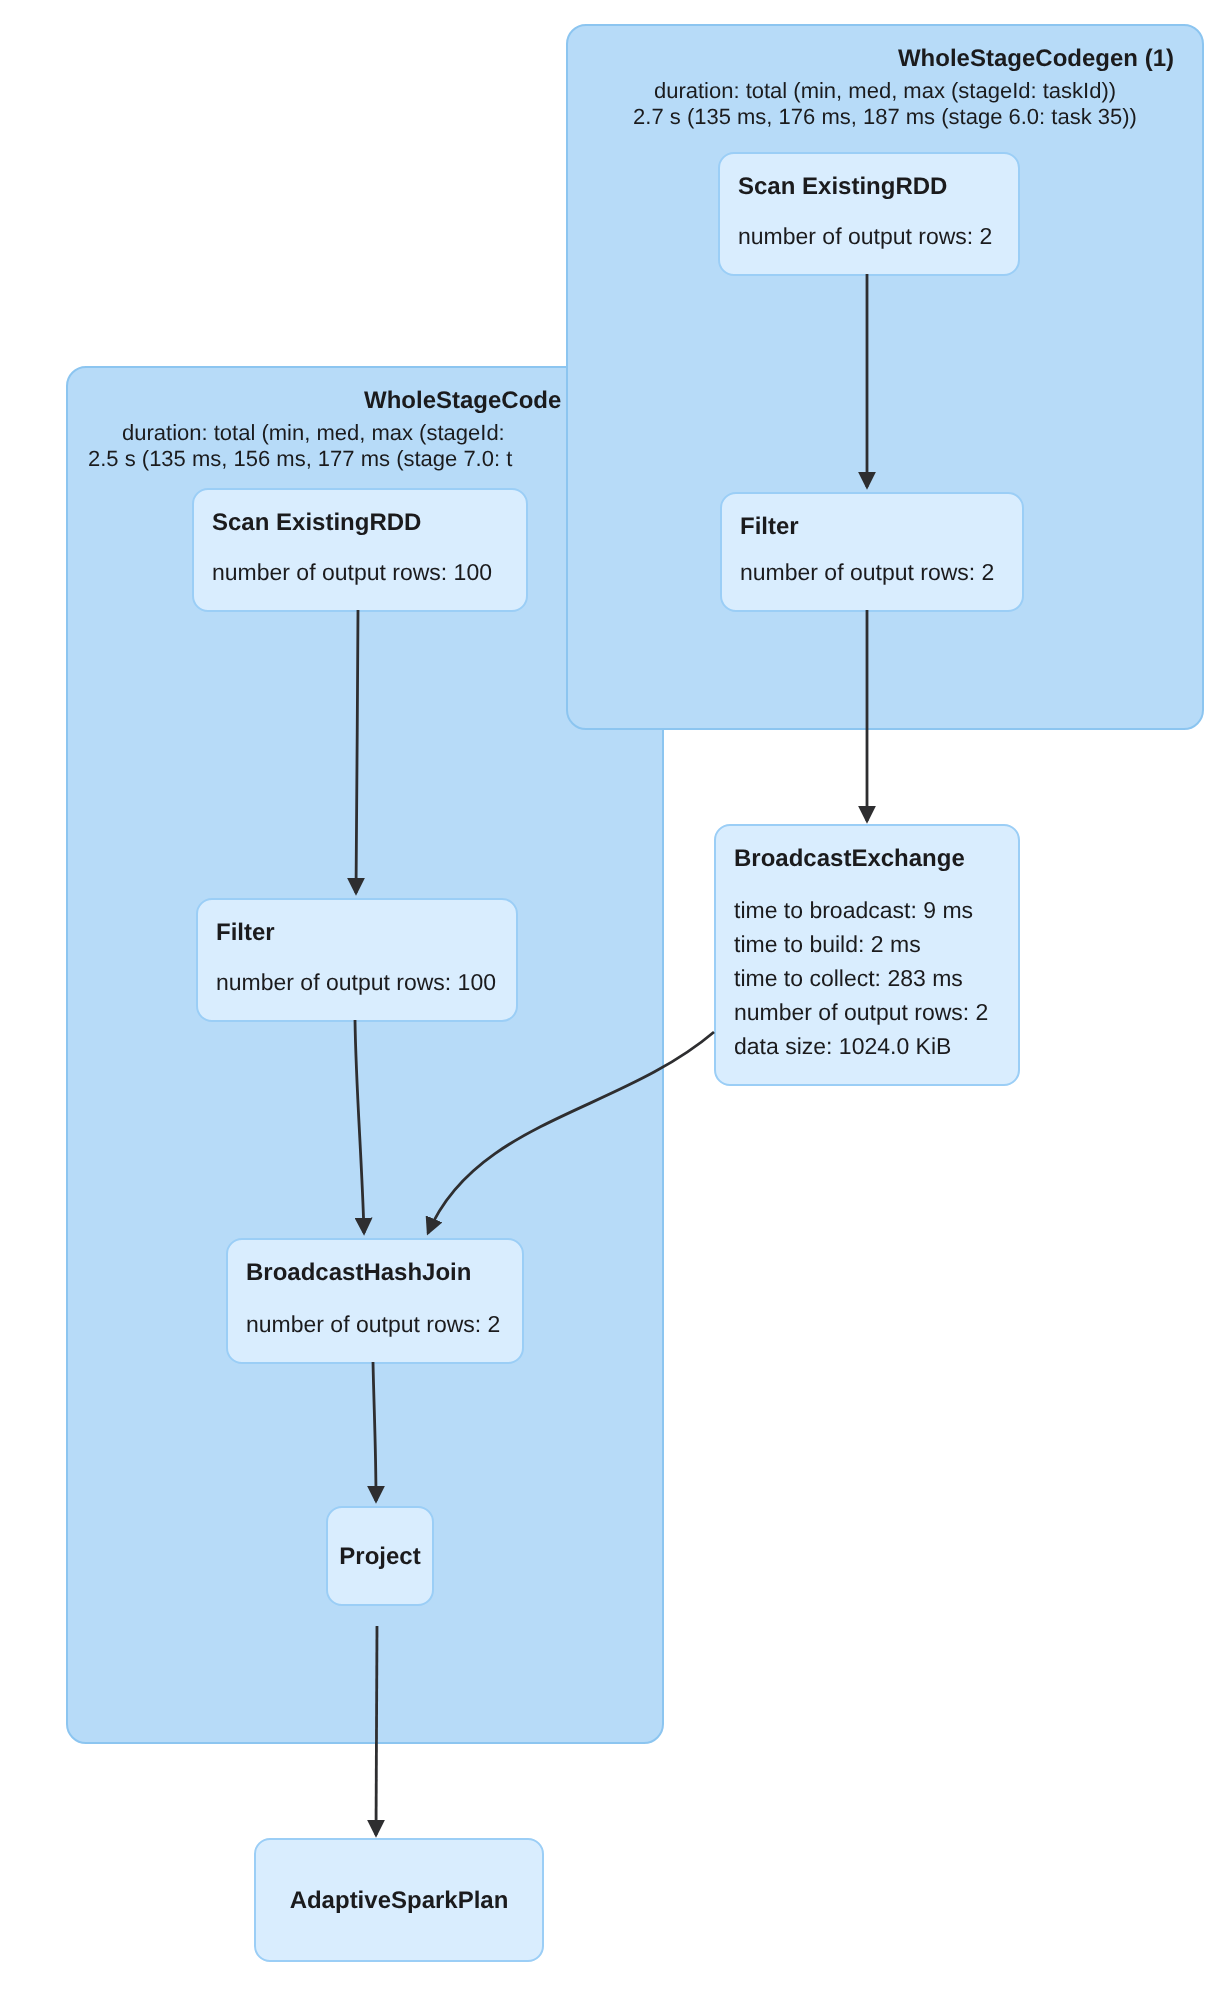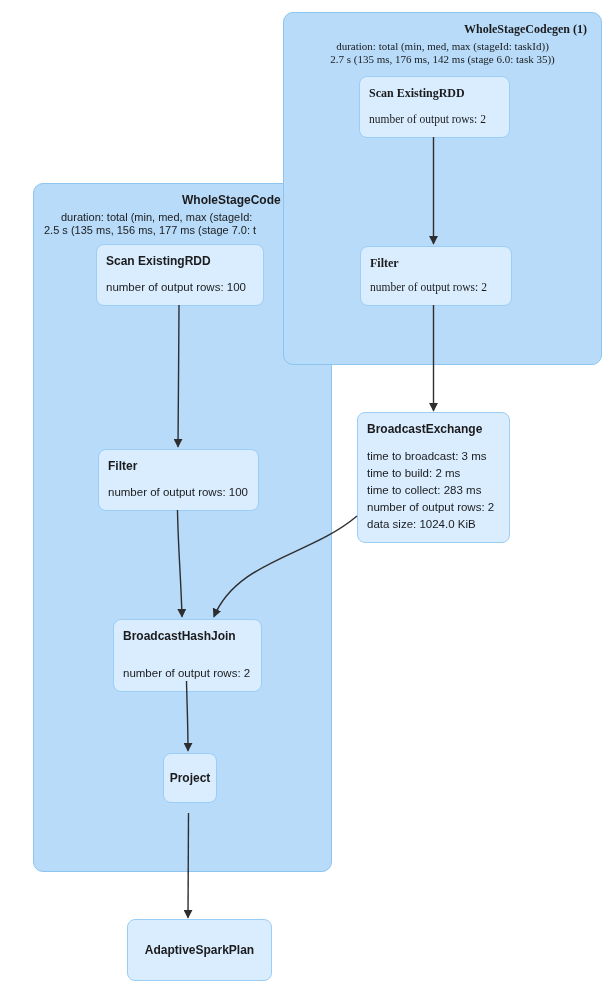--- a/index.html
+++ b/index.html
@@ -61,56 +61,56 @@
       </div>
     </div>
 
     <div class="node" style="left:64px;top:265px;width:161px;height:62px;">
       <div class="node-title">Filter</div>
       <div class="node-metrics">
         <div class="metric">number of output rows: 100</div>
       </div>
     </div>
 
-    <div class="node" style="left:79px;top:435px;width:149px;height:73px;">
+    <div class="node" style="left:79px;top:435px;width:149px;height:63px;">
       <div class="node-title">BroadcastHashJoin</div>
       <div class="node-metrics">
         <div class="metric">number of output rows: 2</div>
       </div>
     </div>
 
     <div class="node node-centered" style="left:129px;top:569px;width:54px;height:50px;">
       <div class="node-title">Project</div>
     </div>
   </div>
 
-  <div class="cluster z2" style="left:283px;top:12px;width:319px;height:353px;font-family:Liberation Serif, serif;">
+  <div class="cluster z2" style="left:283px;top:12px;width:319px;height:353px;">
     <div class="cluster-title" style="right:14px;top:9px;">WholeStageCodegen (1)</div>
     <div class="cluster-duration duration-centered" style="top:27px;">duration: total (min, med, max (stageId: taskId))</div>
-    <div class="cluster-duration duration-centered" style="top:40px;">2.7 s (135 ms, 176 ms, 142 ms (stage 6.0: task 35))</div>
+    <div class="cluster-duration duration-centered" style="top:40px;">2.7 s (135 ms, 176 ms, 187 ms (stage 6.0: task 35))</div>
 
     <div class="node" style="left:75px;top:63px;width:151px;height:62px;">
       <div class="node-title">Scan ExistingRDD</div>
       <div class="node-metrics">
         <div class="metric">number of output rows: 2</div>
       </div>
     </div>
 
     <div class="node" style="left:76px;top:233px;width:152px;height:60px;">
       <div class="node-title">Filter</div>
       <div class="node-metrics">
         <div class="metric">number of output rows: 2</div>
       </div>
     </div>
   </div>
 
   <div class="node z3" style="left:357px;top:412px;width:153px;height:131px;">
     <div class="node-title">BroadcastExchange</div>
     <div class="node-metrics">
-      <div class="metric">time to broadcast: 3 ms</div>
+      <div class="metric">time to broadcast: 9 ms</div>
       <div class="metric">time to build: 2 ms</div>
       <div class="metric">time to collect: 283 ms</div>
       <div class="metric">number of output rows: 2</div>
       <div class="metric">data size: 1024.0 KiB</div>
     </div>
   </div>
 
   <div class="node node-centered z3" style="left:127px;top:919px;width:145px;height:62px;">
     <div class="node-title">AdaptiveSparkPlan</div>
   </div>

